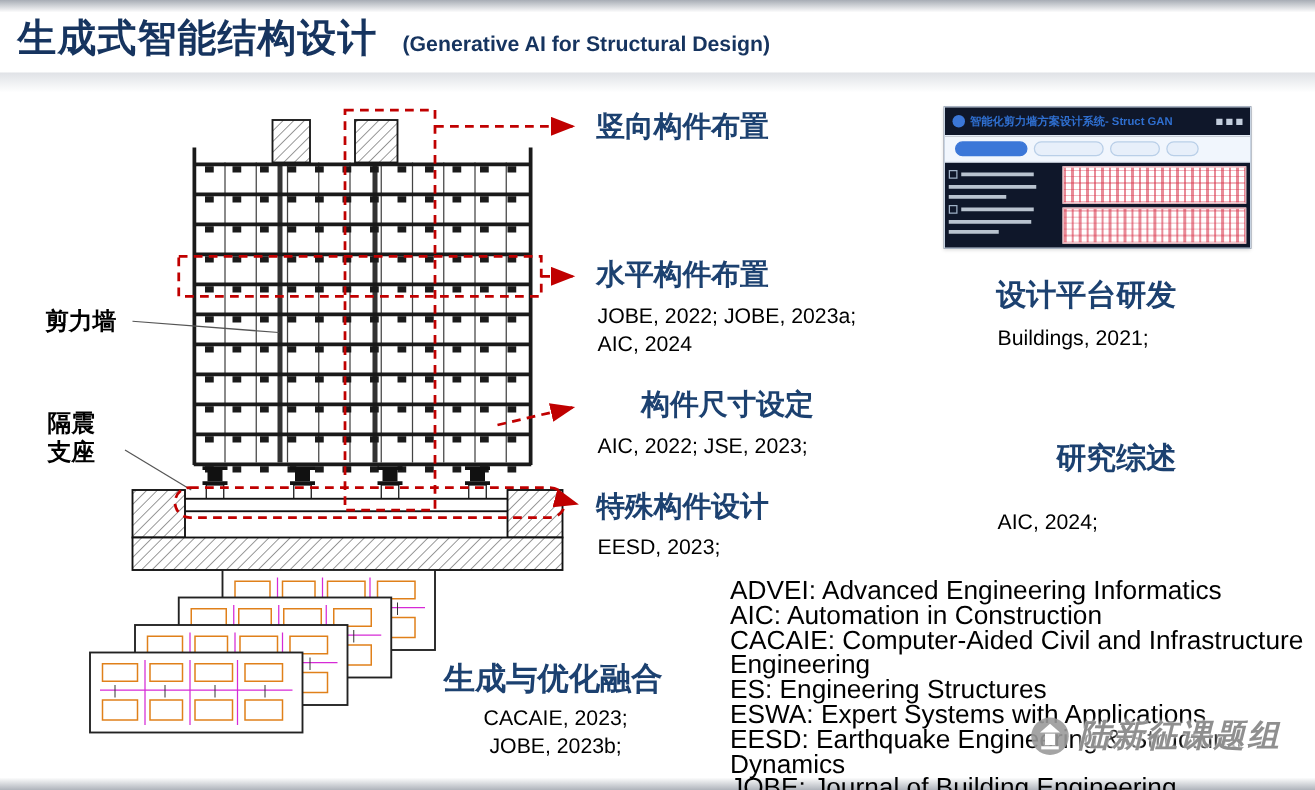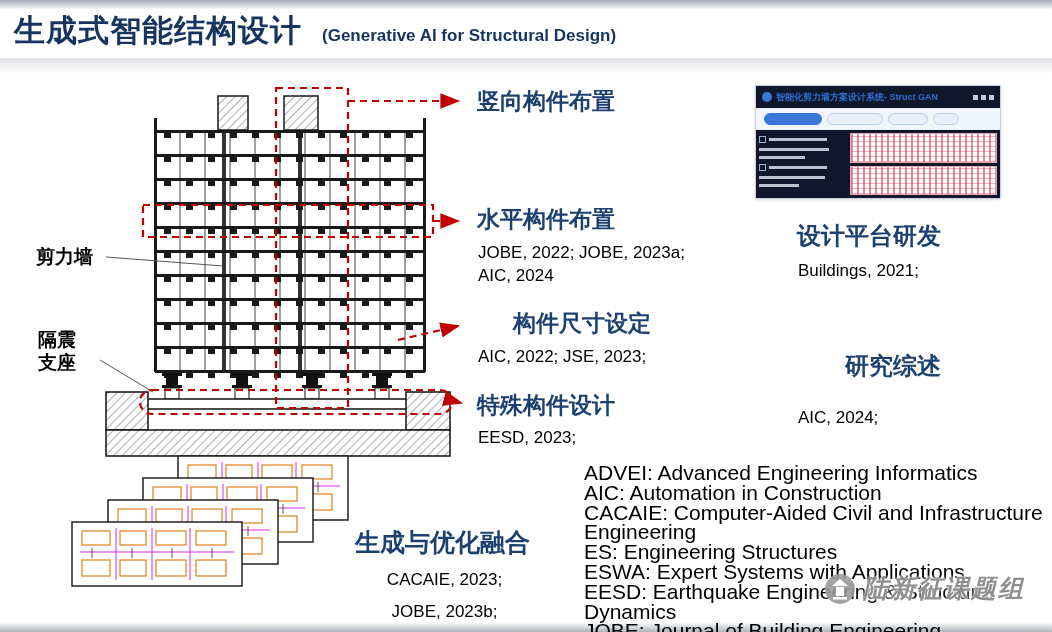--- a/index.html
+++ b/index.html
@@ -32,21 +32,21 @@
   .r-horizontal{left:478px;top:241px;}
   .t-sizing{left:477px;top:308px;margin-left:36px;}
   .r-sizing{left:478px;top:345px;}
   .t-special{left:477px;top:390px;}
   .r-special{left:478px;top:426px;}
   .t-platform{left:797px;top:220px;font-size:24px;}
   .r-platform{left:798px;top:259px;}
   .t-review{left:797px;top:350px;font-size:24px;margin-left:48px;}
   .r-review{left:798px;top:389px;margin-top:17px;}
   .t-fusion{left:355px;top:526px;font-size:25px;}
-  .r-fusion{left:352px;top:564px;width:185px;text-align:center;line-height:32px;}
+  .r-fusion{left:352px;top:564px;width:185px;text-align:center;line-height:22px;}
 
   .legend{position:absolute;left:584px;top:463px;font-size:21px;line-height:19.8px;white-space:pre-line;color:#000;}
 
   
   .app-shot{position:absolute;left:755px;top:85px;width:246px;height:114px;background:#0f172a;
     border:1px solid #c7d3e2;box-shadow:0 1px 3px rgba(0,0,0,.15);box-sizing:border-box;}
   .app-titlebar{height:22px;display:flex;align-items:center;gap:4px;padding:0 6px;border-bottom:1px solid #e4ecf6;}
   .app-logo{width:10px;height:10px;border-radius:50%;background:#3b77d8;flex:0 0 auto;}
   .app-title{font-size:9px;font-weight:bold;color:#2f6fd0;white-space:nowrap;overflow:hidden;}
   .app-winbtns{margin-left:auto;display:flex;gap:3px;}

